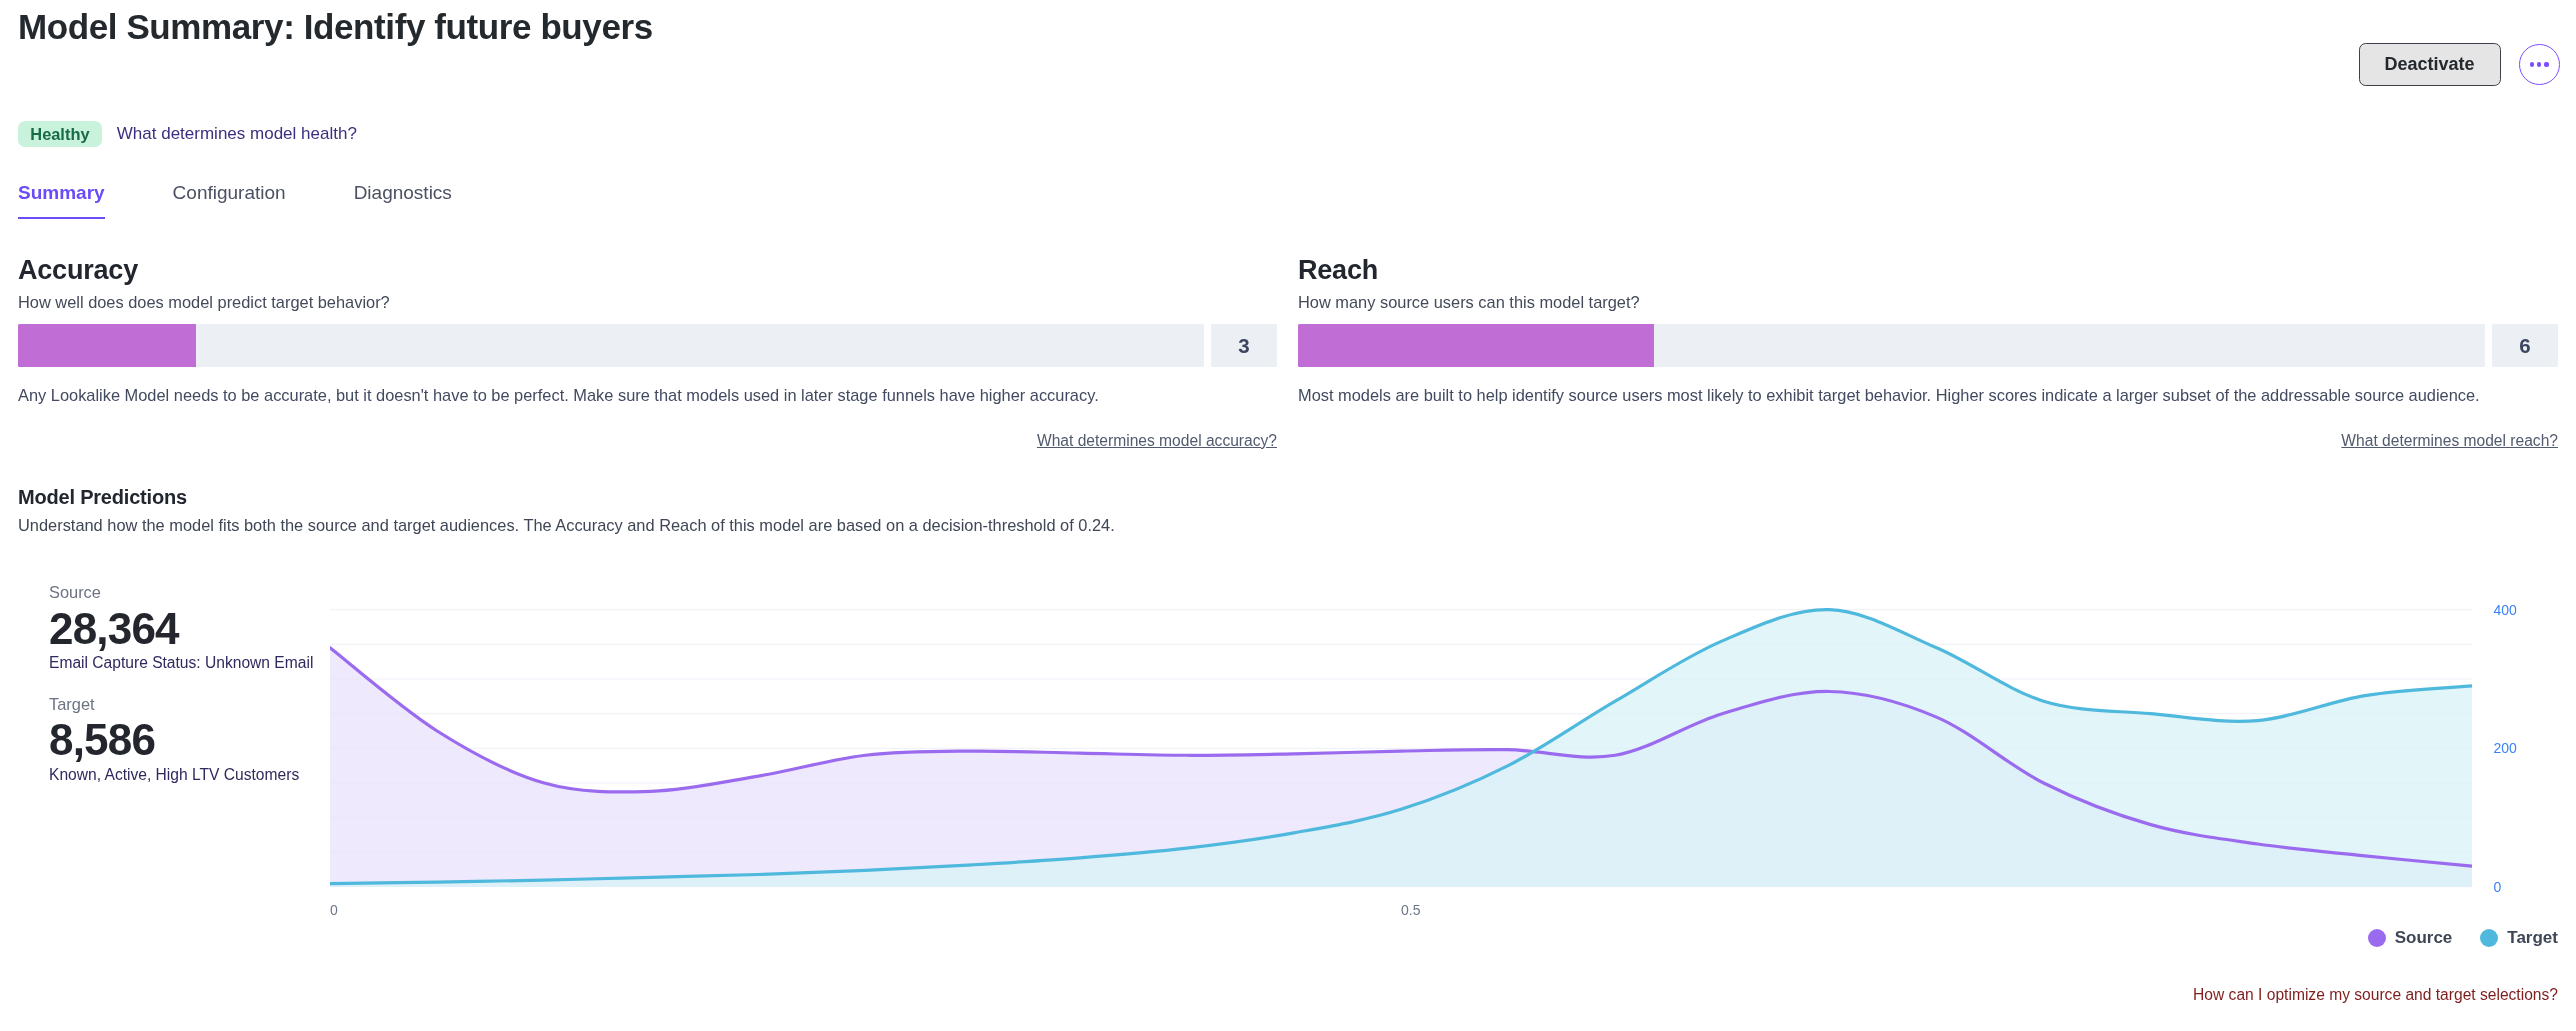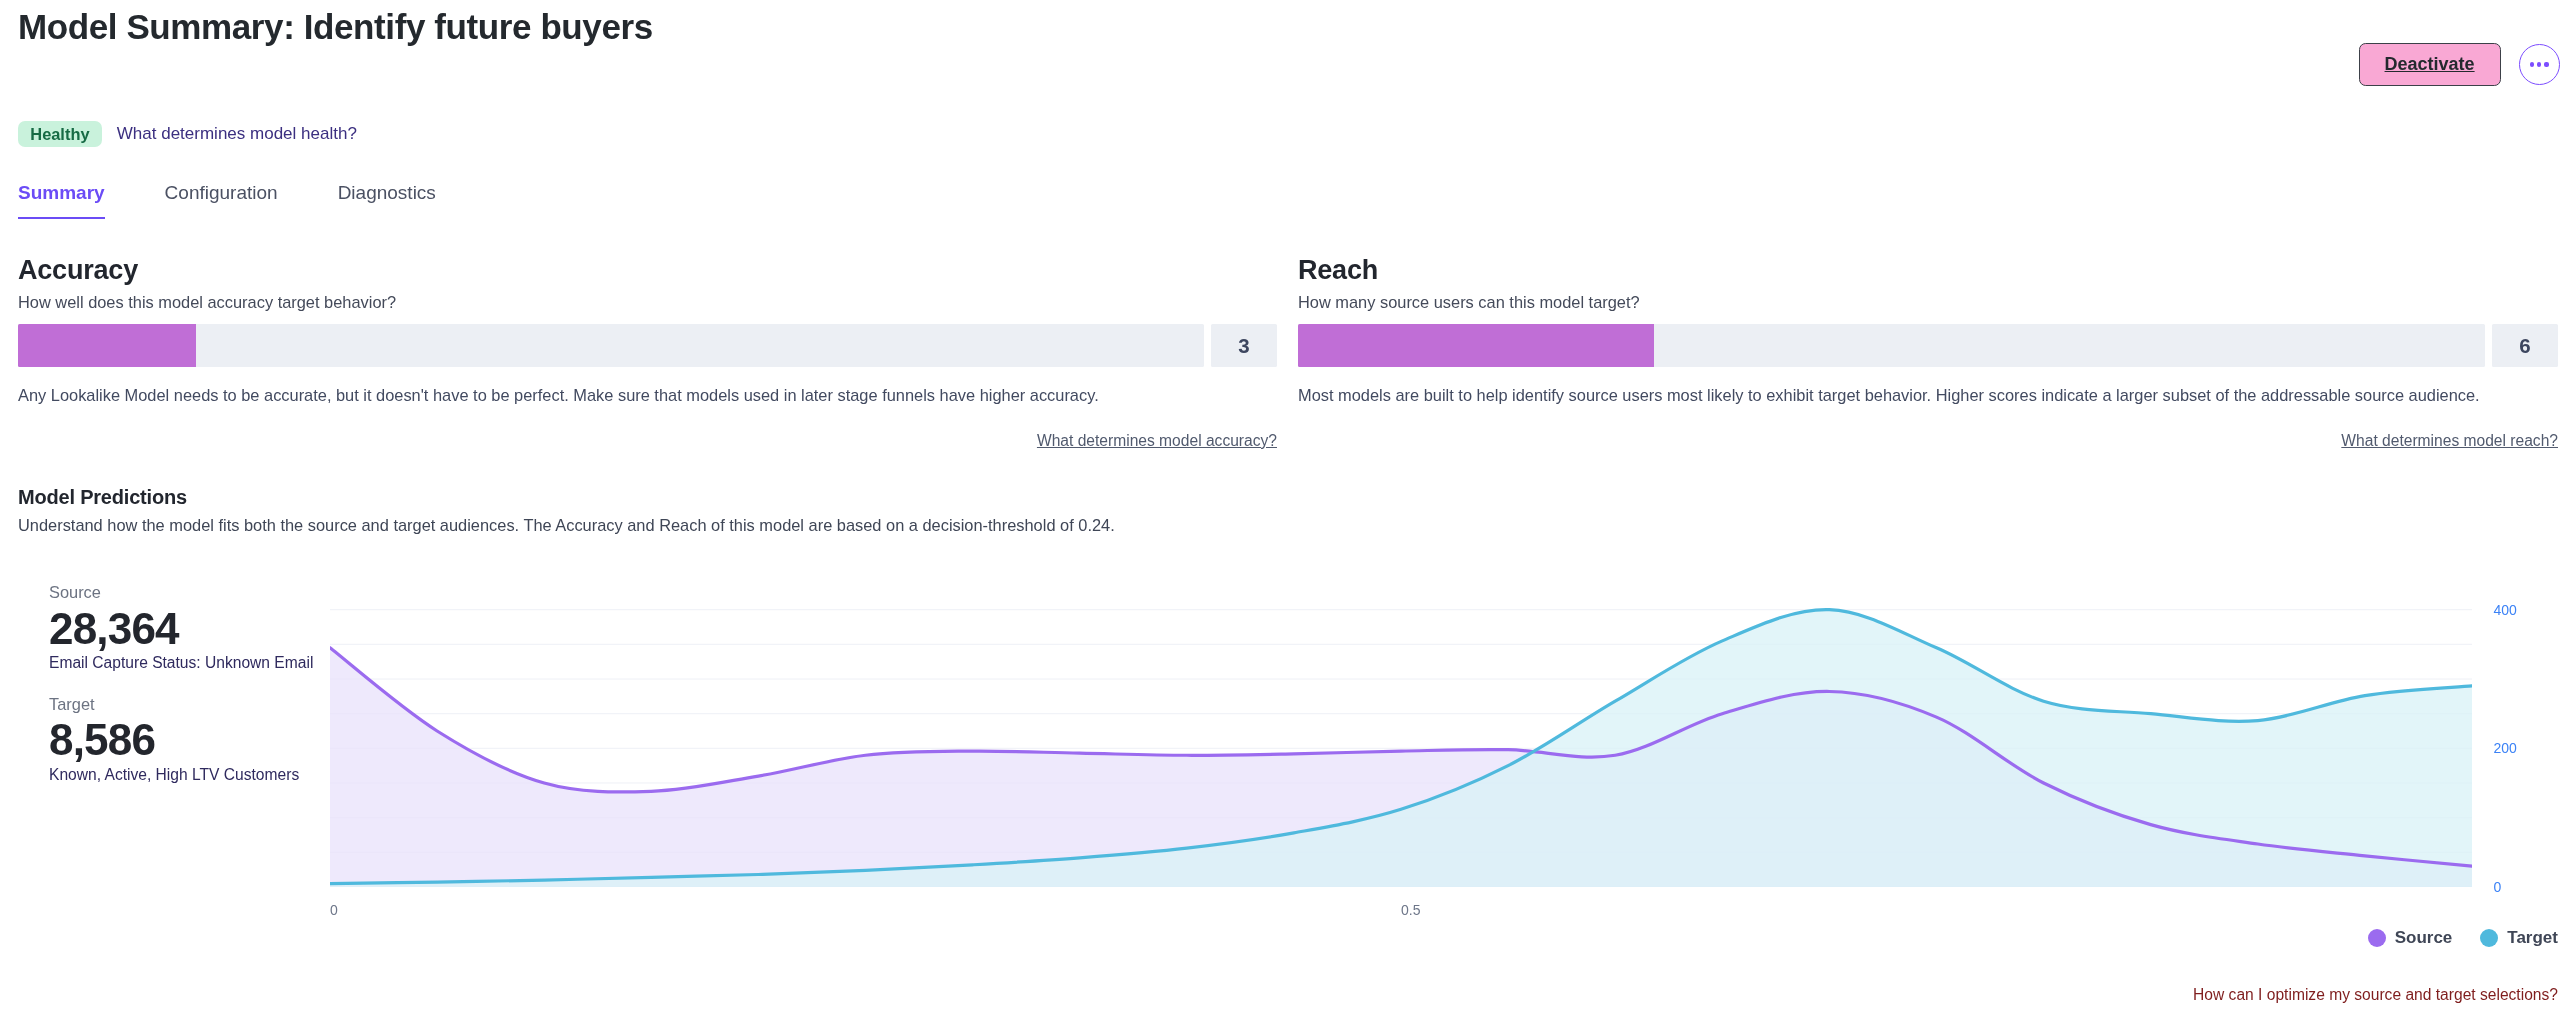--- a/index.html
+++ b/index.html
@@ -18,25 +18,25 @@
     font-size: 35px; font-weight: 700; letter-spacing: -0.4px;
     color: #24292e; white-space: nowrap;
   }
   .header-actions {
     position: absolute; right: 16.4px; top: 43px;
     display: flex; align-items: center; gap: 18px;
   }
   .btn-deactivate {
     height: 43px; padding: 0 25px;
     border: 1.3px solid #3c4048; border-radius: 6.6px;
-    background: #f9a8d4; color: #24292e;
+    background: #e5e5e5; color: #24292e;
     font-family: "Liberation Sans", sans-serif;
     font-size: 18px; font-weight: 700;
     display: flex; align-items: center; justify-content: center;
-    cursor: pointer; white-space: nowrap; text-decoration: underline;
+    cursor: pointer; white-space: nowrap;
   }
   .btn-more {
     width: 41px; height: 41px; border-radius: 50%;
     border: 1.5px solid #7c4dff; background: #ffffff;
     display: flex; align-items: center; justify-content: center;
     cursor: pointer;
   }
   .btn-more .dots {
     display: flex; gap: 3.3px;
   }
@@ -57,21 +57,21 @@
     line-height: 1;
   }
   .health-link {
     color: #3b2f80; font-size: 17px; font-weight: 400;
     text-decoration: none; cursor: pointer; white-space: nowrap;
   }
 
   
   .tabs {
     position: absolute; left: 18px; top: 182px;
-    display: flex; gap: 8px; align-items: flex-end;
+    display: flex; gap: 16px; align-items: flex-end;
   }
   .tab {
     font-size: 19px; font-weight: 400; color: #4b5163;
     padding: 0 0 13px 0; margin-right: 52px;
     cursor: pointer; white-space: nowrap;
     border-bottom: 2.5px solid transparent;
   }
   .tab.active {
     color: #6b4cf6; font-weight: 700;
     border-bottom: 2.5px solid #6b4cf6;
@@ -201,21 +201,21 @@
   <div class="tabs">
     <div class="tab active">Summary</div>
     <div class="tab">Configuration</div>
     <div class="tab">Diagnostics</div>
   </div>
 
   <div class="metrics">
 
     <div class="metric accuracy">
       <h2>Accuracy</h2>
-      <div class="subtitle">How well does this model accuracy target behavior?</div>
+      <div class="subtitle">How well does does model predict target behavior?</div>
       <div class="gauge-row">
         <div class="gauge-track">
           <div class="gauge-fill" id="accuracy-fill" style="width: 15%; background: rgb(192, 110, 214);"></div>
         </div>
         <div class="gauge-score">3</div>
       </div>
       <div class="note">Any Lookalike Model needs to be accurate, but it doesn't have to be perfect. Make sure that models used in later stage funnels have higher accuracy.</div>
       <a class="deeplink">What determines model accuracy?</a>
     </div>
 

